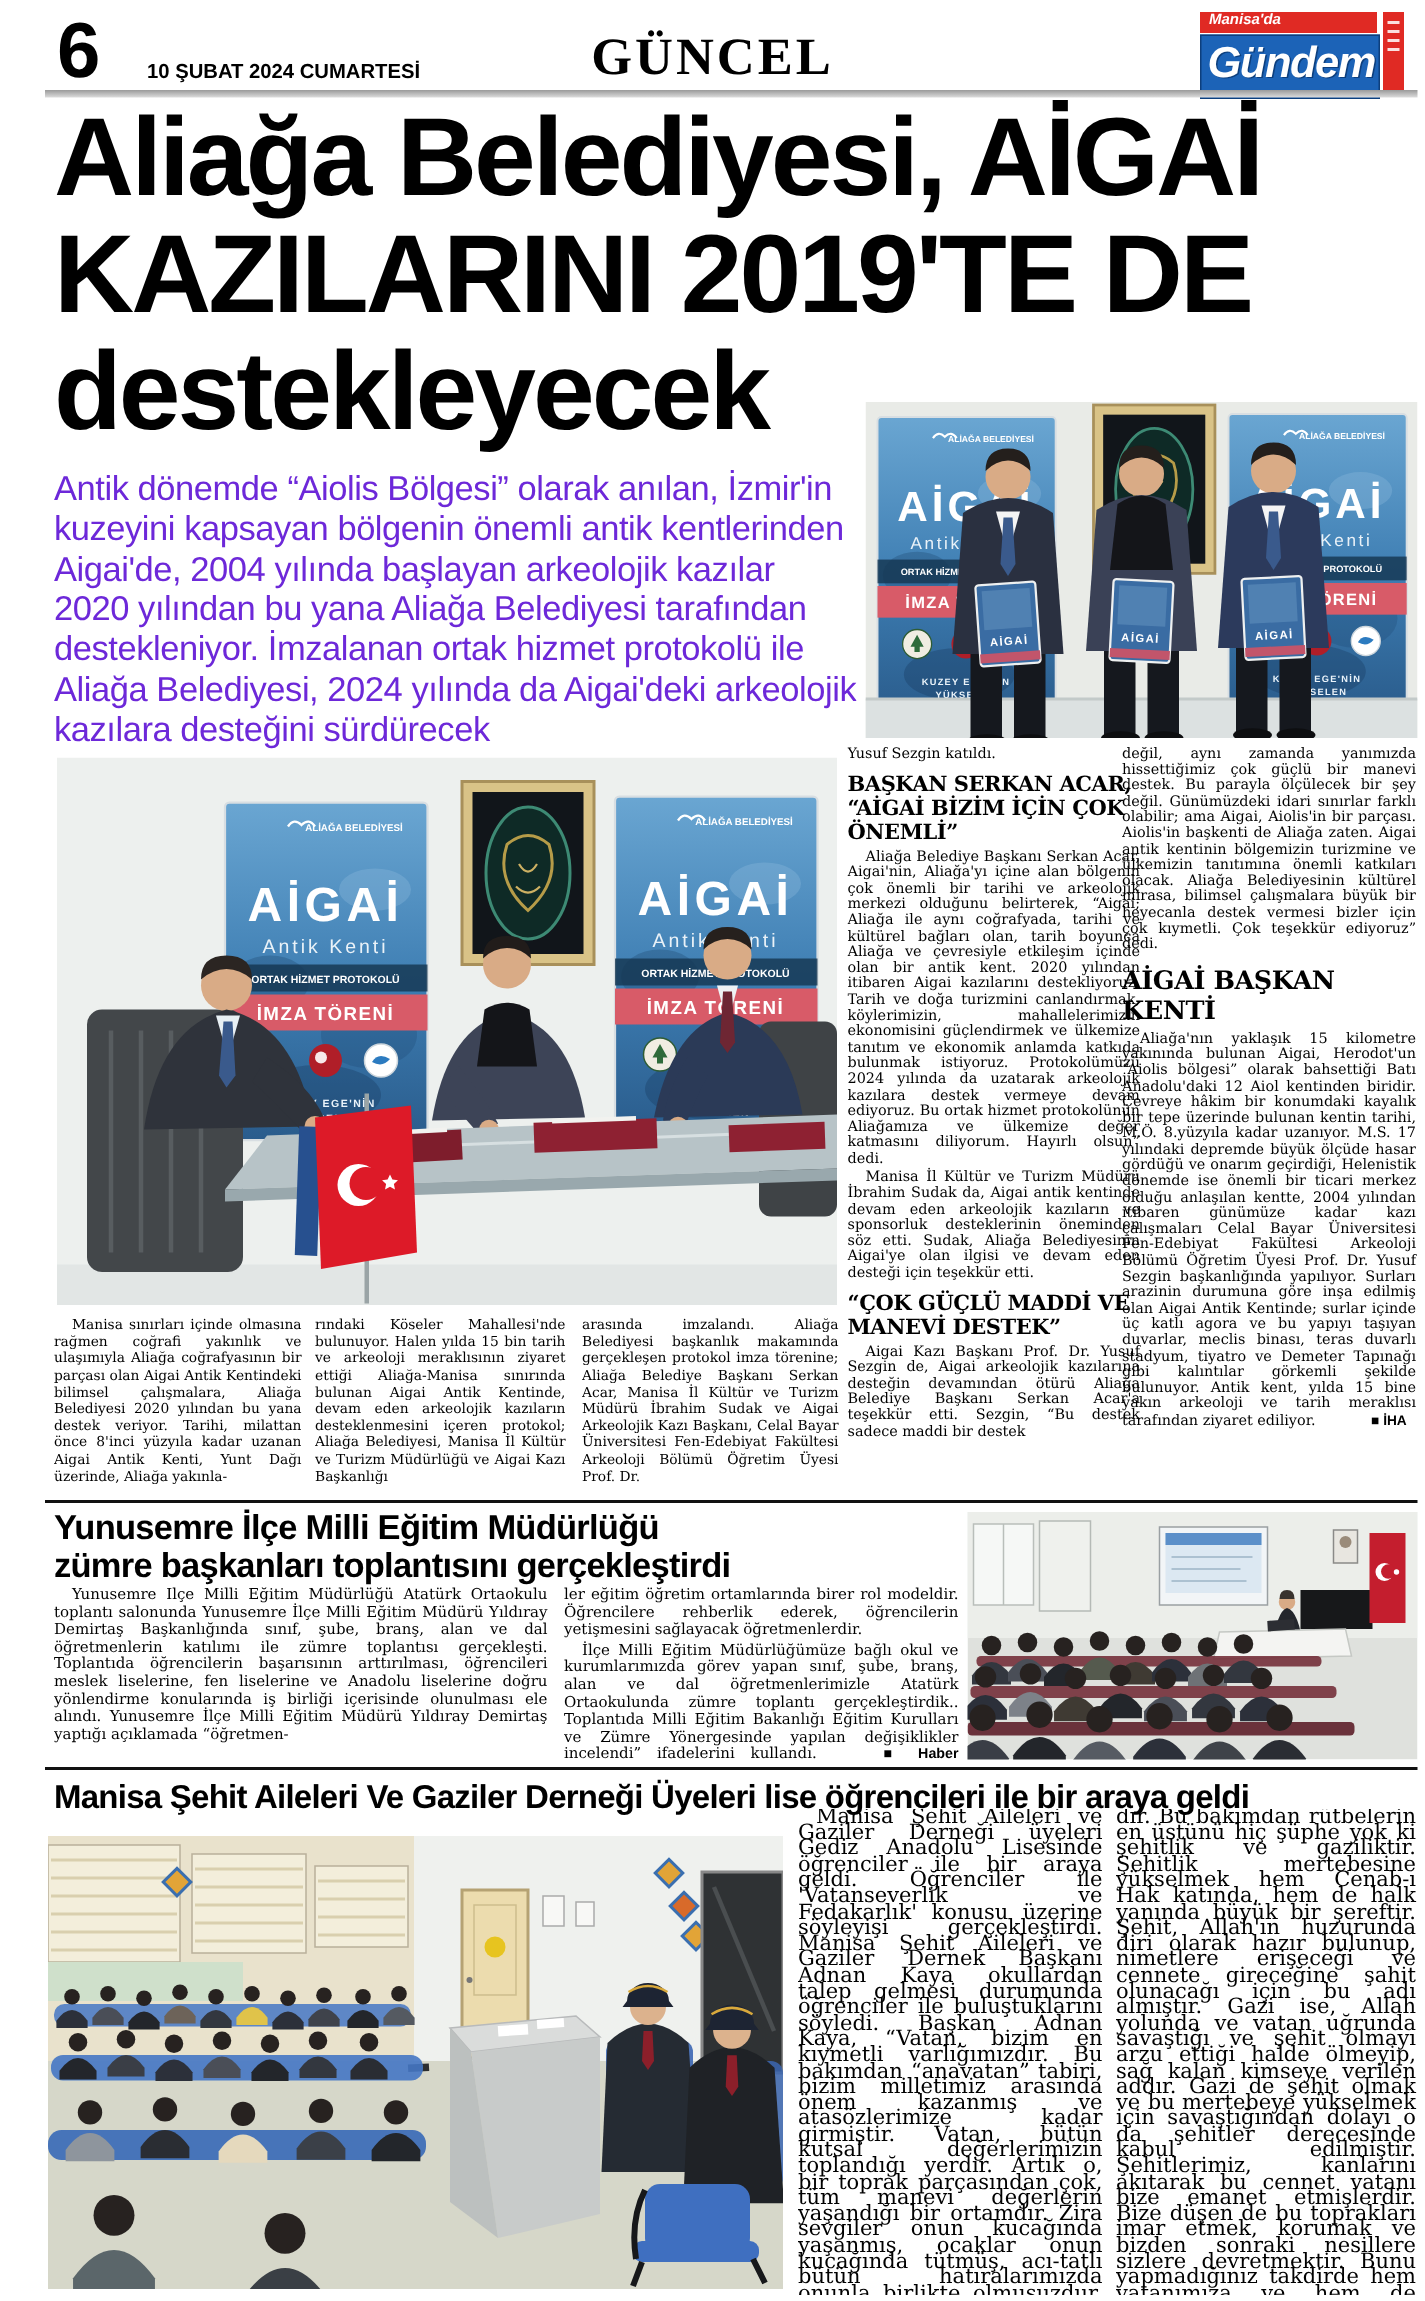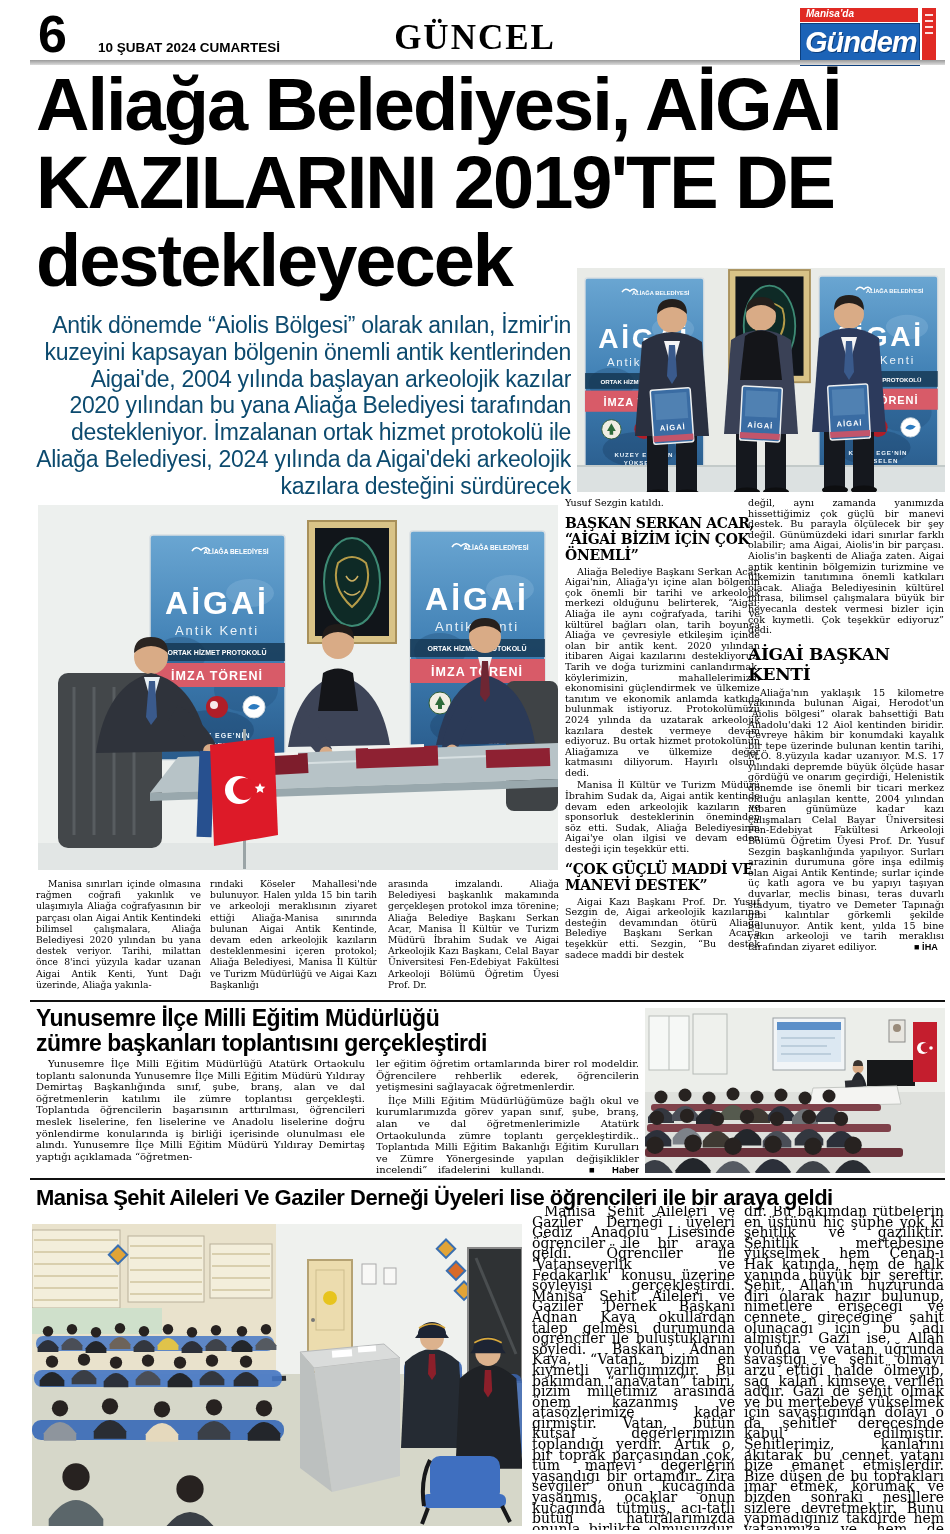--- a/index.html
+++ b/index.html
@@ -13,21 +13,21 @@
   .headrule{height:5px;background:linear-gradient(#9a9a9a,#dcdcdc);}
   .logo{width:136px;height:56px;}
   .logo .band{position:absolute;left:0;top:0;width:118px;height:14px;background:#e02a24;}
   .logo .band span{position:absolute;left:6px;top:0;color:#fff;font-style:italic;font-weight:bold;font-size:10px;}
   .logo .strip{position:absolute;right:0;top:0;width:14px;height:56px;background:#e02a24;}
   .logo .strip i{position:absolute;left:3px;width:8px;height:2px;background:#fff;opacity:.85;}
   .logo .blue{position:absolute;left:0;top:15px;width:118px;height:41px;background:#1c63b7;border:1px solid #0d3f7d;}
   .logo .blue span{position:absolute;left:4px;top:2px;color:#fff;font-style:italic;font-weight:bold;font-size:29px;letter-spacing:-1px;text-shadow:1px 1px 0 #0d3f7d;}
   
   .h1line{font-size:74px;font-weight:bold;letter-spacing:-2px;line-height:78px;white-space:nowrap;color:#000;}
-  .lead{font-size:23px;line-height:26.8px;letter-spacing:-0.3px;color:#0c4a6e;text-align:right;}
+  .lead{font-size:23px;line-height:26.8px;letter-spacing:-0.3px;color:#6d28d9;text-align:left;}
   .h2line{font-size:23px;font-weight:bold;letter-spacing:-0.5px;line-height:25px;white-space:nowrap;}
   .h3line{font-size:22px;font-weight:bold;letter-spacing:-0.5px;line-height:24px;white-space:nowrap;}
   
   .serifcol{font-family:"DejaVu Serif",serif;text-align:justify;overflow:hidden;}
   .serifcol p{margin:0 1px 2px 0;text-indent:12px;}
   .serifcol p.noind{text-indent:0;}
   .colA,.colB{font-size:9.6px;line-height:10.6px;}
   .colbtm{font-size:9.2px;line-height:11.2px;}
   .cola2{font-size:10px;line-height:11.6px;}
   .cola3{font-size:14px;line-height:10.6px;}

